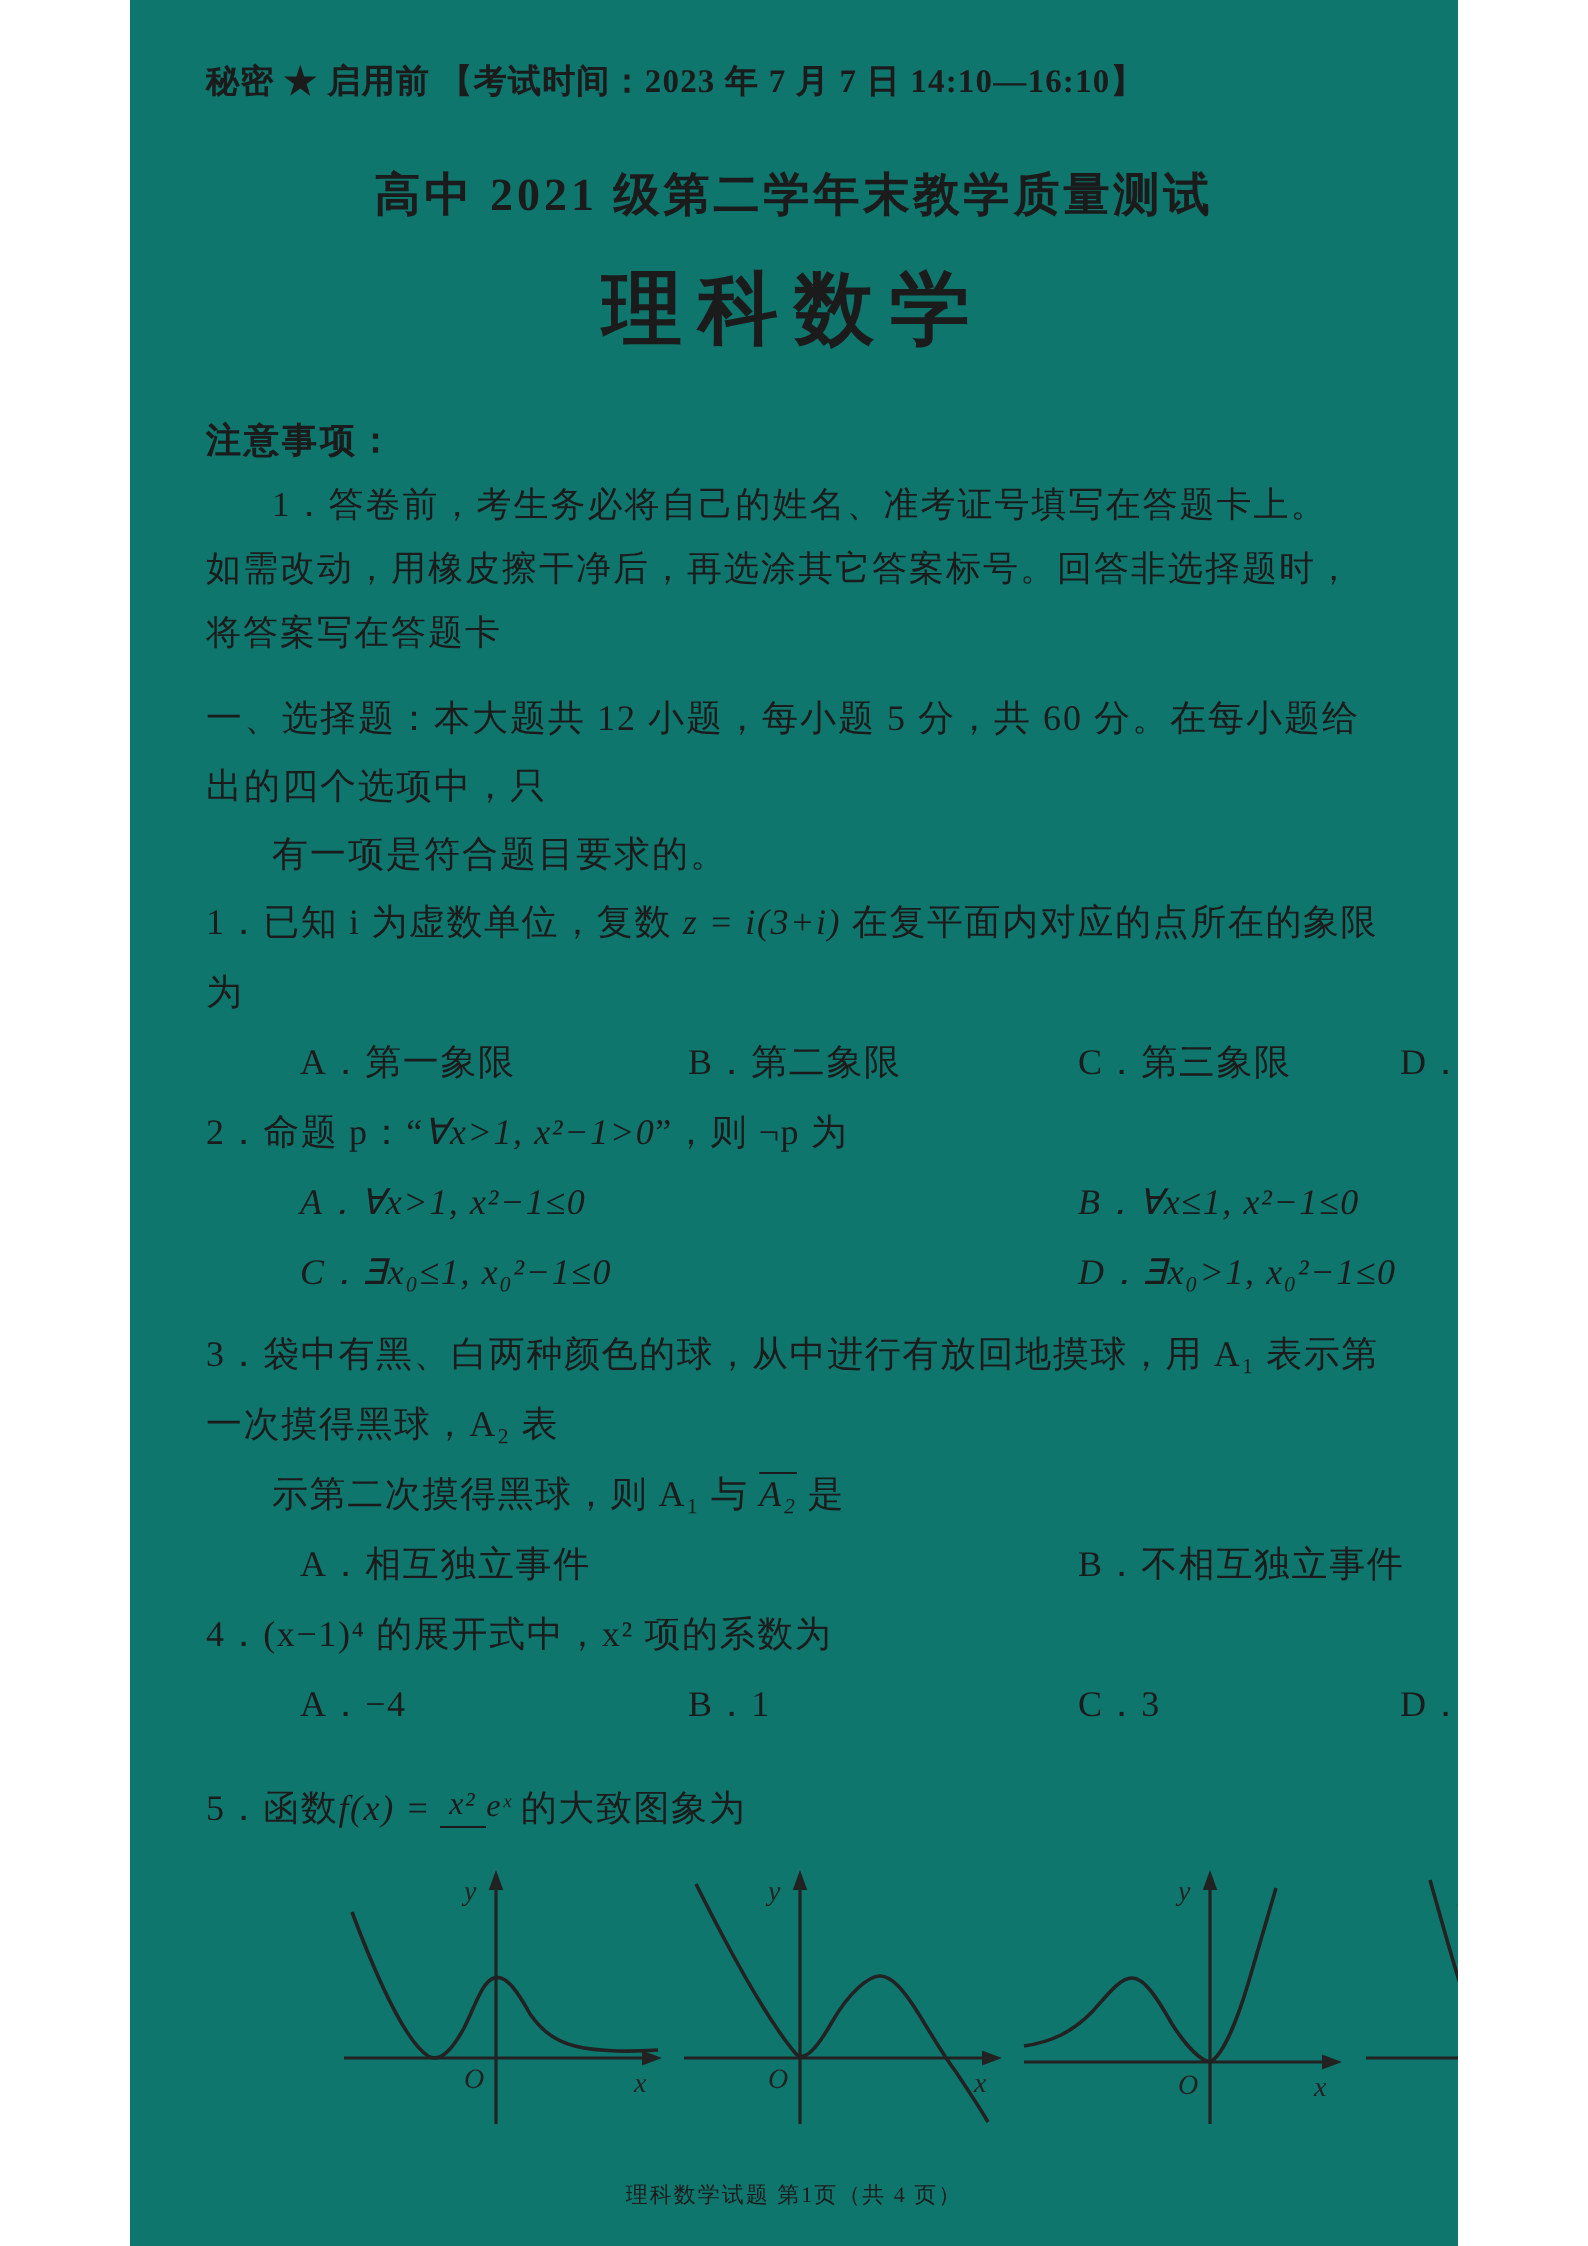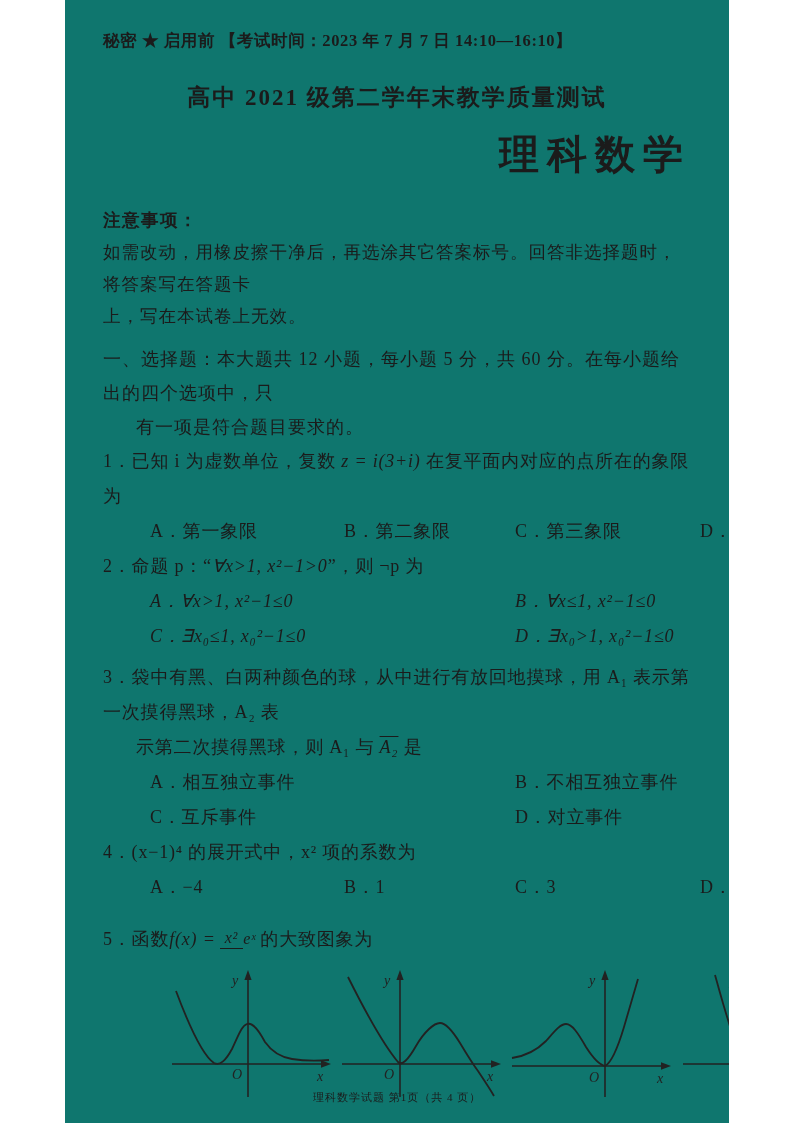--- a/index.html
+++ b/index.html
@@ -20,38 +20,38 @@
     font-weight:600;
   }
   .title {
     text-align:center;
     font-size:23px;
     font-weight:600;
     letter-spacing:2px;
     margin-top:30px;
   }
   .subtitle {
-    text-align:right;
+    text-align:center;
     font-size:40px;
     font-weight:700;
     letter-spacing:8px;
     margin-top:14px;
   }
   .notices { margin-top:22px; font-size:17.5px; line-height:32px; letter-spacing:1px; }
   .notices .heading { font-weight:700; letter-spacing:1.5px; }
   .indent { padding-left:33px; }
   .section-head { margin-top:10px; font-size:18px; line-height:34px; letter-spacing:1px; font-weight:400; }
   .qblock { font-size:18px; line-height:35px; letter-spacing:0.8px; }
   .q3gap { margin-top:6px; }
   .math { font-style:italic; }
   .overline { text-decoration:overline; font-style:italic; }
   .opt-row { position:relative; height:35px; }
   .opt-row .o1 { position:absolute; left:47px; white-space:nowrap; }
   .opt-row .o2 { position:absolute; left:241px; white-space:nowrap; }
-  .opt-row .o3 { position:absolute; left:412px; white-space:nowrap; }
+  .opt-row .o3 { position:absolute; left:436px; white-space:nowrap; }
   .opt-row .o4 { position:absolute; left:597px; white-space:nowrap; }
   .q5line { margin-top:8px; height:52px; display:flex; align-items:center; }
   .frac { display:inline-flex; align-items:center; vertical-align:middle; margin:0 4px; line-height:1.15; font-size:16px; }
   .frac .num { border-bottom:1.5px solid #1b1b1b; padding:0 5px 1px 5px; }
   .frac .den { padding-top:1px; }
   .graphs { position:relative; height:168px; margin-top:2px; }
   .gcell { position:absolute; top:0; width:170px; height:168px; }
   .gcell svg { display:block; }
   .axis-text { font-style:italic; font-size:14px; font-family:"Liberation Serif", serif; fill:#222; }
   .footer { position:absolute; left:0; right:0; bottom:18px; text-align:center; font-size:11px; letter-spacing:1px; }
@@ -61,22 +61,22 @@
 
 <div class="page">
 
   <div class="header-line">秘密 ★ 启用前 【考试时间：2023 年 7 月 7 日 14:10—16:10】</div>
 
   <div class="title">高中 2021 级第二学年末教学质量测试</div>
   <div class="subtitle">理科数学</div>
 
   <div class="notices">
     <div class="heading">注意事项：</div>
+    <div class="indent">1．答卷前，考生务必将自己的姓名、准考证号填写在答题卡上。</div>
     <div>如需改动，用橡皮擦干净后，再选涂其它答案标号。回答非选择题时，将答案写在答题卡</div>
-    <div>上，写在本试卷上无效。</div>
   </div>
 
   <div class="section-head">
     <div>一、选择题：本大题共 12 小题，每小题 5 分，共 60 分。在每小题给出的四个选项中，只</div>
     <div class="indent">有一项是符合题目要求的。</div>
   </div>
 
   <div class="qblock">
     <div><span>1．已知 i 为虚数单位，复数 </span><span class="math">z = i(3+i)</span><span> 在复平面内对应的点所在的象限为</span></div>
     <div class="opt-row">
@@ -98,24 +98,20 @@
       <span class="o3 math">D．∃x₀&gt;1, x₀²−1≤0</span>
     </div>
   </div>
 
   <div class="qblock q3gap">
     <div>3．袋中有黑、白两种颜色的球，从中进行有放回地摸球，用 A₁ 表示第一次摸得黑球，A₂ 表</div>
     <div class="indent"><span>示第二次摸得黑球，则 A₁ 与 </span><span class="overline">A₂</span><span> 是</span></div>
     <div class="opt-row">
       <span class="o1">A．相互独立事件</span>
       <span class="o3">B．不相互独立事件</span>
-    </div>
-    <div class="opt-row">
-      <span class="o1">C．互斥事件</span>
-      <span class="o3">D．对立事件</span>
     </div>
   </div>
 
   <div class="qblock">
     <div>4．(x−1)⁴ 的展开式中，x² 项的系数为</div>
     <div class="opt-row">
       <span class="o1">A．−4</span>
       <span class="o2">B．1</span>
       <span class="o3">C．3</span>
       <span class="o4">D．12</span>

